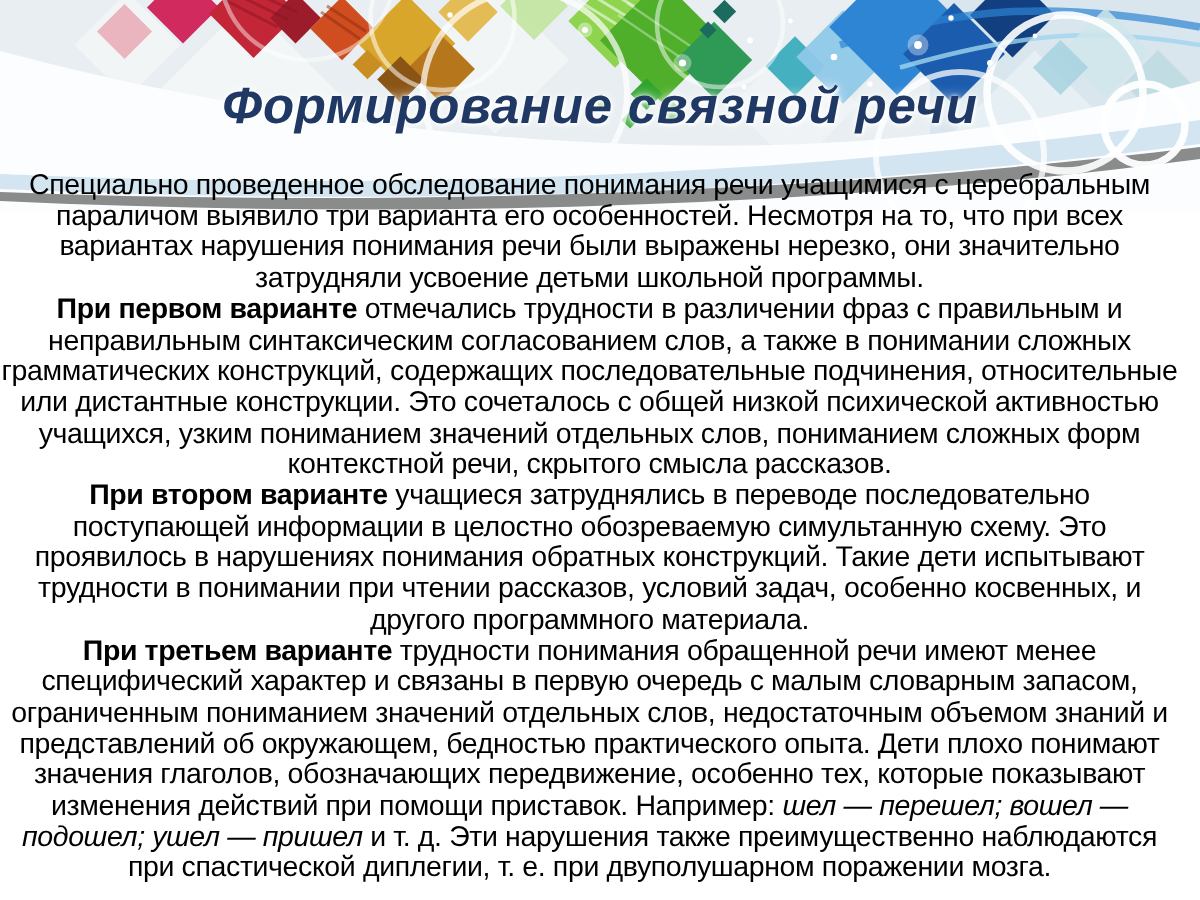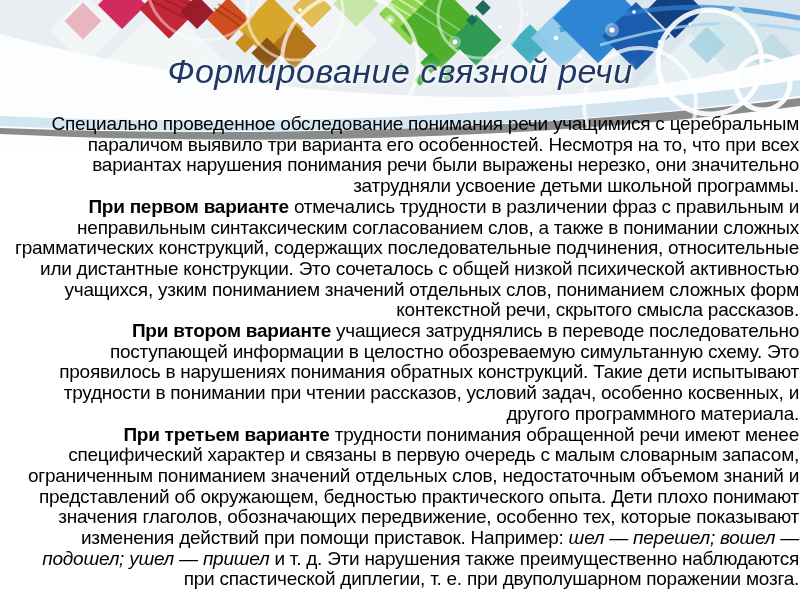--- a/index.html
+++ b/index.html
@@ -7,28 +7,28 @@
     position:relative;width:800px;height:600px;
     background:linear-gradient(180deg,#f2f7f9 0%,#ffffff 26%,#ffffff 100%);
     font-family:"Liberation Sans",sans-serif;
   }
   .banner{position:absolute;top:0;left:0;width:800px;height:140px;}
   .banner svg{display:block;}
   .title{
     position:absolute;top:52px;left:0;width:100%;margin:0;
     text-align:center;
     font-family:"Liberation Sans",sans-serif;
-    font-style:italic;font-weight:normal;
+    font-style:italic;font-weight:bold;
     font-size:34px;color:#1f3864;letter-spacing:.5px;
     text-shadow:0 0 8px rgba(255,255,255,.95),0 0 3px rgba(255,255,255,.85),1px 1px 2px rgba(255,255,255,.9);
   }
   .body-text{
-    position:absolute;top:114px;left:13px;width:786px;
+    position:absolute;top:114px;left:0;width:786px;
     font-size:19px;line-height:20.7px;letter-spacing:-.25px;color:#000000;
-    text-align:right;
+    text-align:center;
   }
   .body-text p{margin:0;padding:0;}
   .seg-bold{font-weight:bold;margin-top:24px;}
   .seg-italic{font-style:italic;}
   .seg-normal{font-weight:normal;font-style:normal;}
 </style>
 </head>
 <body>
 
 <div class="slide">

